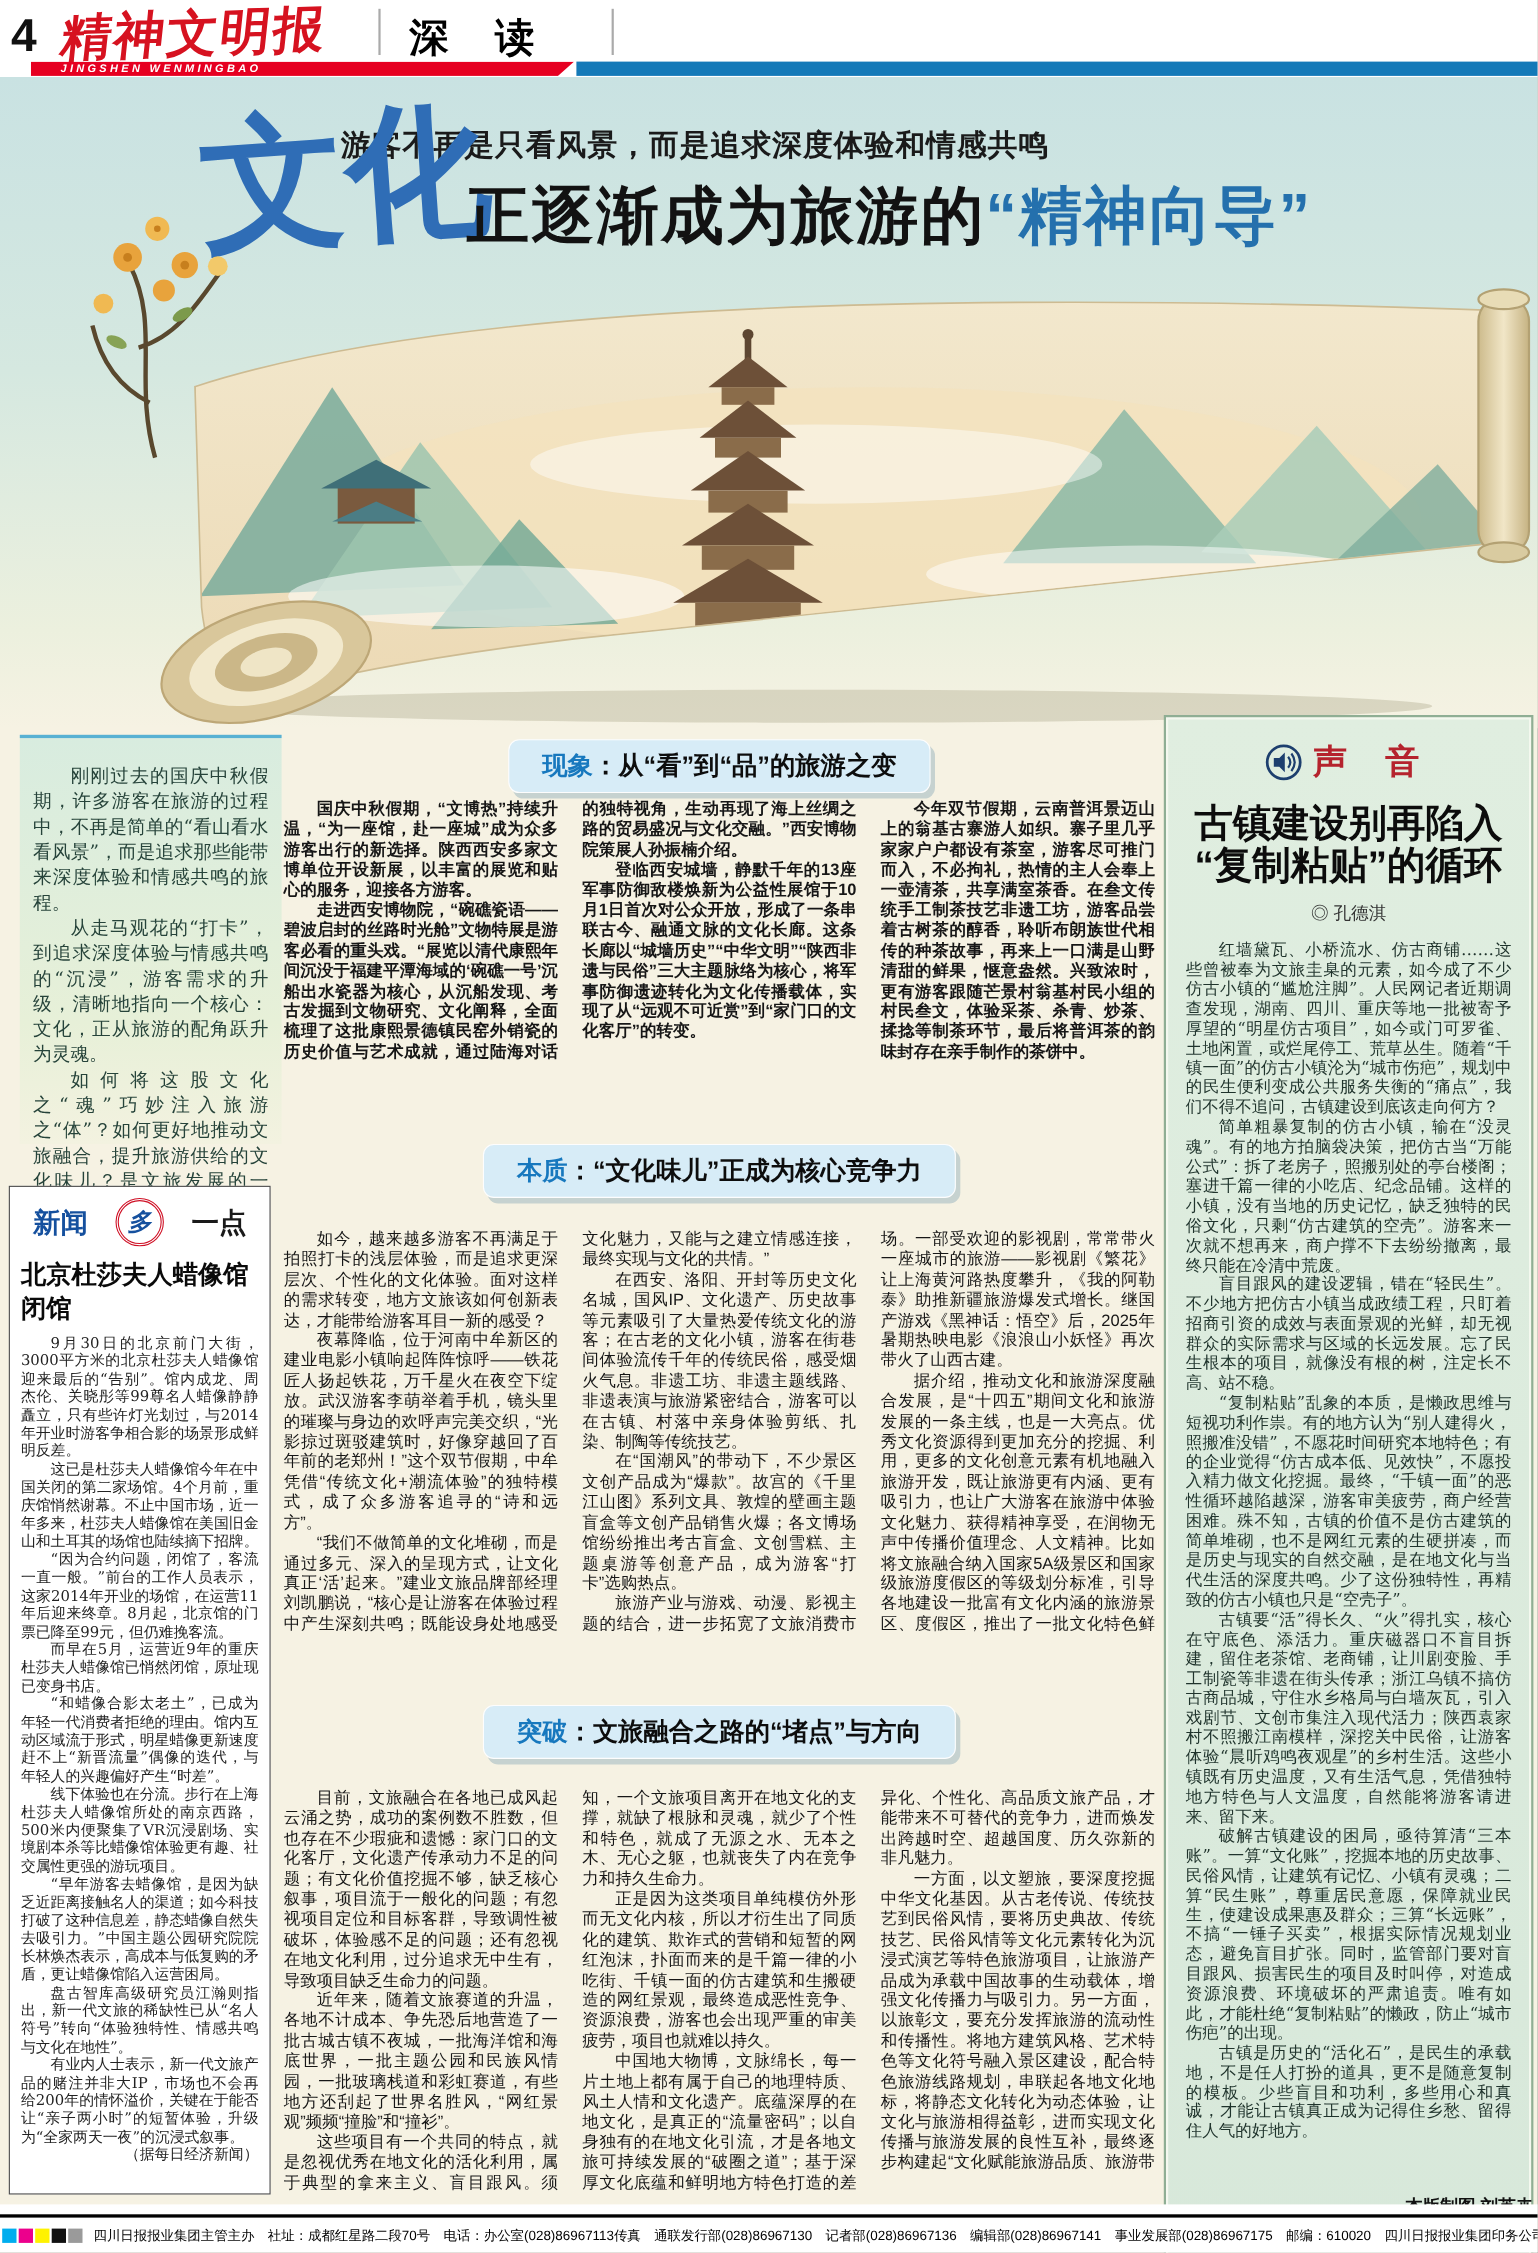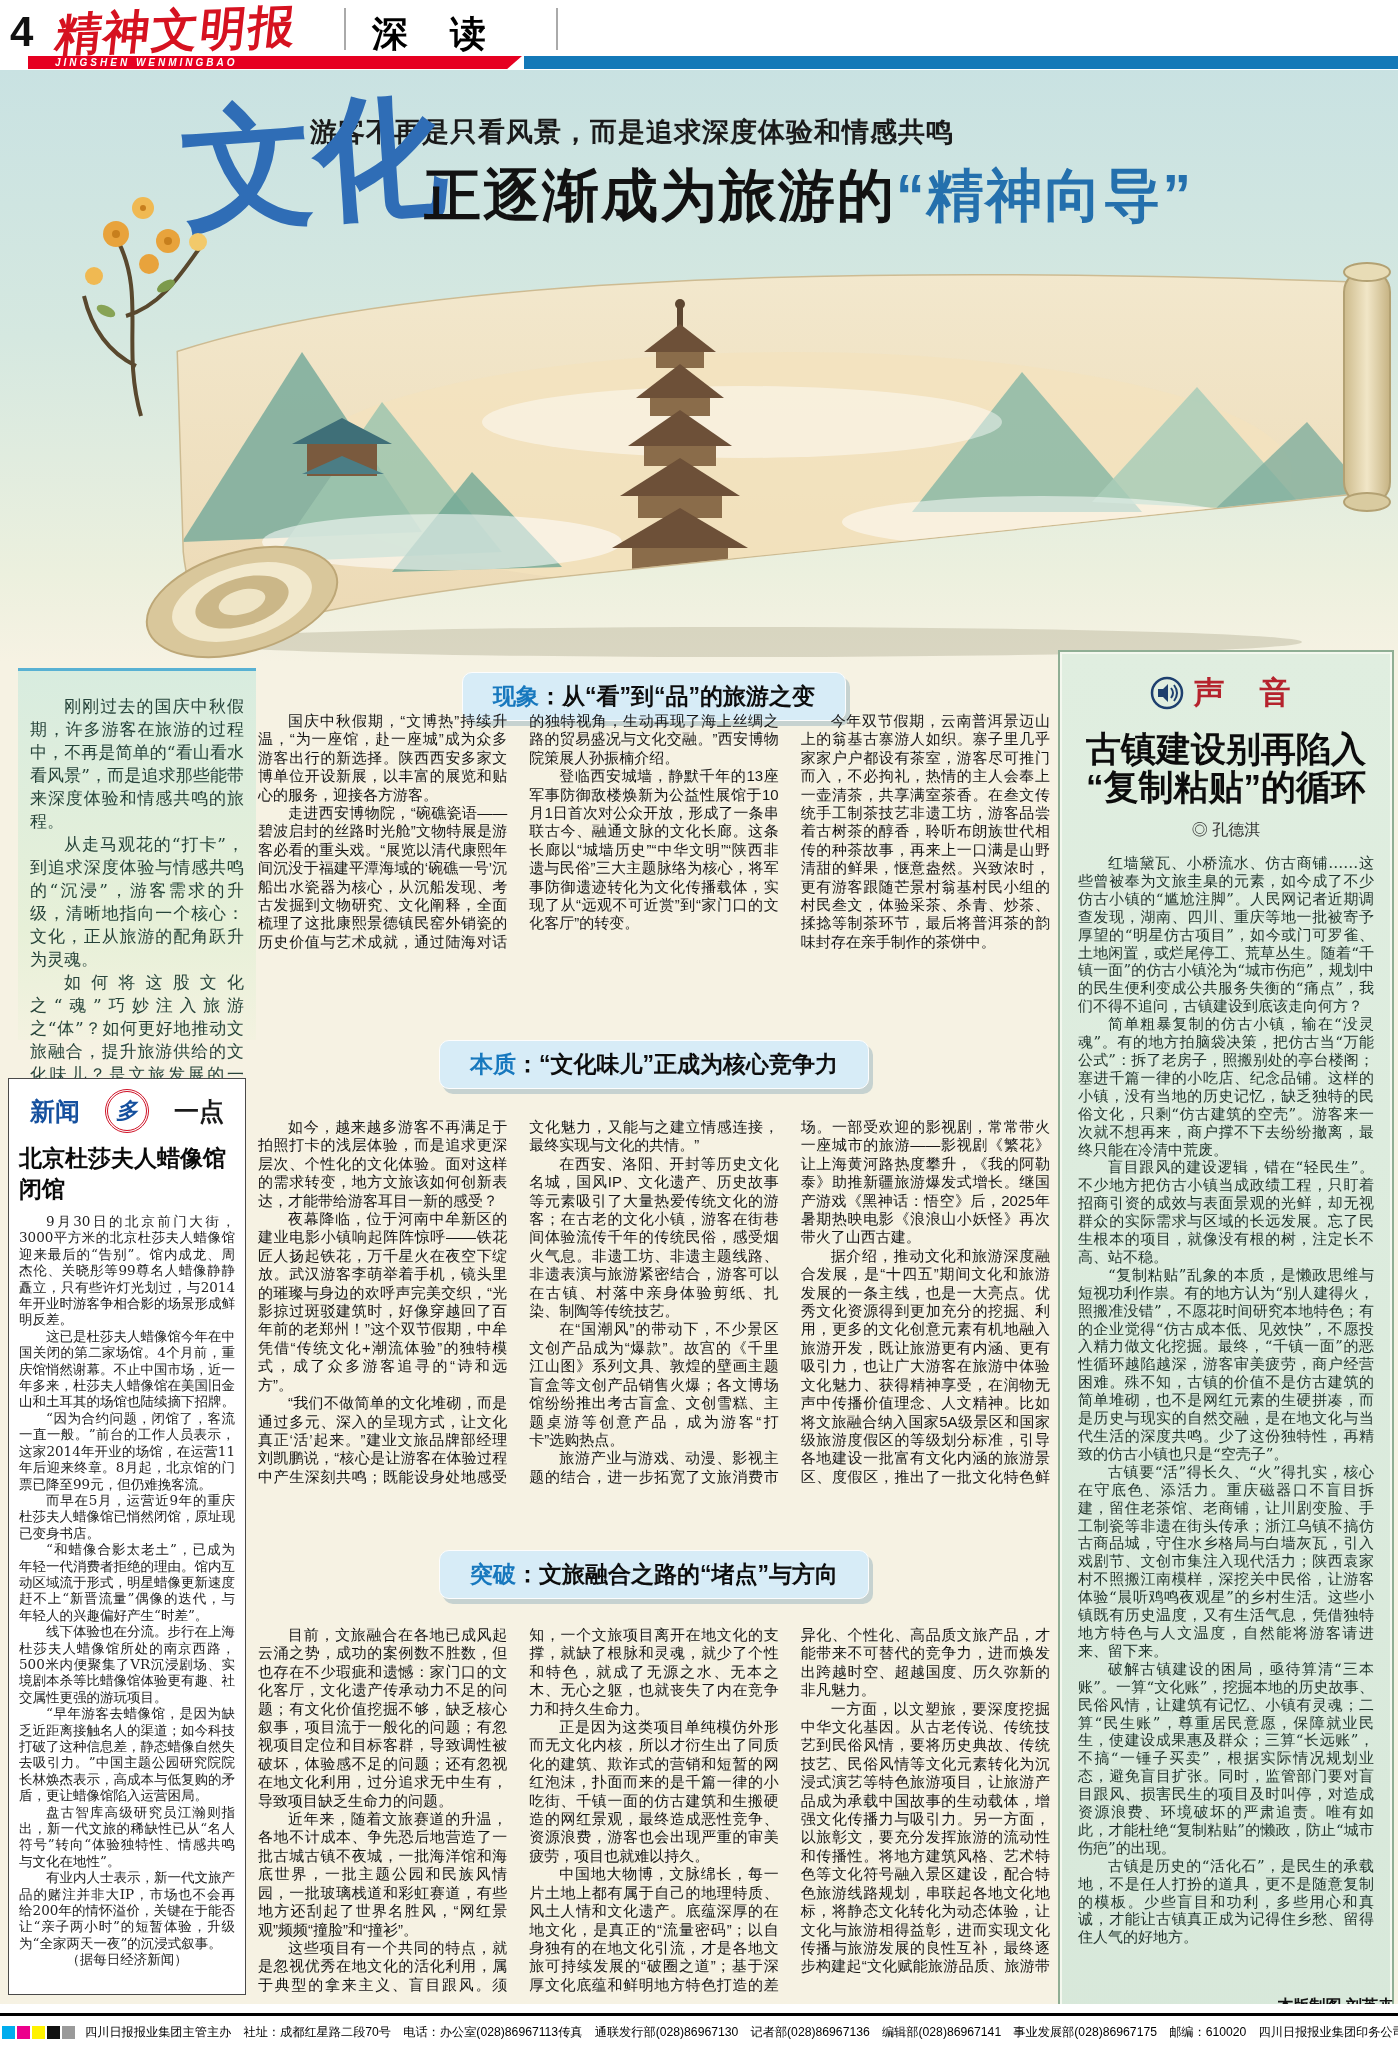--- a/index.html
+++ b/index.html
@@ -40,21 +40,21 @@
   .nm-logo{display:flex;align-items:center;justify-content:center;gap:25px;margin-top:2px;}
   .nm-left,.nm-right{font-size:25px;font-weight:bold;}
   .nm-left{color:#15509e;}
   .nm-right{color:#1a1a1a;}
   .nm-circle{width:38px;height:38px;border:3px double #cf1126;border-radius:50%;display:flex;
              align-items:center;justify-content:center;font-size:22px;font-weight:bold;color:#15509e;
              font-style:italic;background:#fff;}
   .nm-headline{margin:10px 0 8px 0;font-size:23px;font-weight:bold;color:#0a0a0a;}
   .nm-body p{margin:0;font-family:"DejaVu Serif",serif;font-size:13.5px;line-height:16.4px;color:#222;
              text-align:justify;text-indent:2em;}
-  .nm-body p:last-child{text-align:center;text-indent:0;}
+  .nm-body p:last-child{text-align:right;text-indent:0;}
   
   .pill-row{position:absolute;left:258px;width:792px;display:flex;justify-content:center;}
   .pill{background:#d7ecf7;border:1px solid #fdfdfd;border-radius:10px;padding:8px 30px;
         box-shadow:4px 5px 0 rgba(140,170,185,.45);font-size:23px;font-weight:bold;white-space:nowrap;}
   .pill .tag{color:#1778be;}
   .pill .rest{color:#0d0d0d;}
   .cols{position:absolute;left:258px;width:792px;column-gap:22px;column-count:3;}
   .cols p{margin:0;font-size:15px;line-height:18.4px;color:#161616;text-align:justify;text-indent:2em;}
   .cols-breakthrough p:last-child{text-align:right;text-indent:0;}
   
@@ -221,21 +221,21 @@
         <p>有业内人士表示，新一代文旅产品的赌注并非大IP，市场也不会再给200年的情怀溢价，关键在于能否让“亲子两小时”的短暂体验，升级为“全家两天一夜”的沉浸式叙事。</p>
         <p>（据每日经济新闻）</p>
       </div>
   </div>
 
   <div class="pill-row" style="top:672px;">
     <div class="pill">
       <span class="tag">现象</span><span class="rest">：从“看”到“品”的旅游之变</span>
     </div>
   </div>
-  <div class="cols" style="top:712px;height:252px;">
+  <div class="cols" style="top:727px;height:252px;font-weight:bold;">
       <p>国庆中秋假期，“文博热”持续升温，“为一座馆，赴一座城”成为众多游客出行的新选择。陕西西安多家文博单位开设新展，以丰富的展览和贴心的服务，迎接各方游客。</p>
       <p>走进西安博物院，“碗礁瓷语——碧波启封的丝路时光舱”文物特展是游客必看的重头戏。“展览以清代康熙年间沉没于福建平潭海域的‘碗礁一号’沉船出水瓷器为核心，从沉船发现、考古发掘到文物研究、文化阐释，全面梳理了这批康熙景德镇民窑外销瓷的历史价值与艺术成就，通过陆海对话的独特视角，生动再现了海上丝绸之路的贸易盛况与文化交融。”西安博物院策展人孙振楠介绍。</p>
       <p>登临西安城墙，静默千年的13座军事防御敌楼焕新为公益性展馆于10月1日首次对公众开放，形成了一条串联古今、融通文脉的文化长廊。这条长廊以“城墙历史”“中华文明”“陕西非遗与民俗”三大主题脉络为核心，将军事防御遗迹转化为文化传播载体，实现了从“远观不可近赏”到“家门口的文化客厅”的转变。</p>
       <p>今年双节假期，云南普洱景迈山上的翁基古寨游人如织。寨子里几乎家家户户都设有茶室，游客尽可推门而入，不必拘礼，热情的主人会奉上一壶清茶，共享满室茶香。在叁文传统手工制茶技艺非遗工坊，游客品尝着古树茶的醇香，聆听布朗族世代相传的种茶故事，再来上一口满是山野清甜的鲜果，惬意盎然。兴致浓时，更有游客跟随芒景村翁基村民小组的村民叁文，体验采茶、杀青、炒茶、揉捻等制茶环节，最后将普洱茶的韵味封存在亲手制作的茶饼中。</p>
     </div>
 
   <div class="pill-row" style="top:1040px;">
     <div class="pill">
       <span class="tag">本质</span><span class="rest">：“文化味儿”正成为核心竞争力</span>
     </div>

